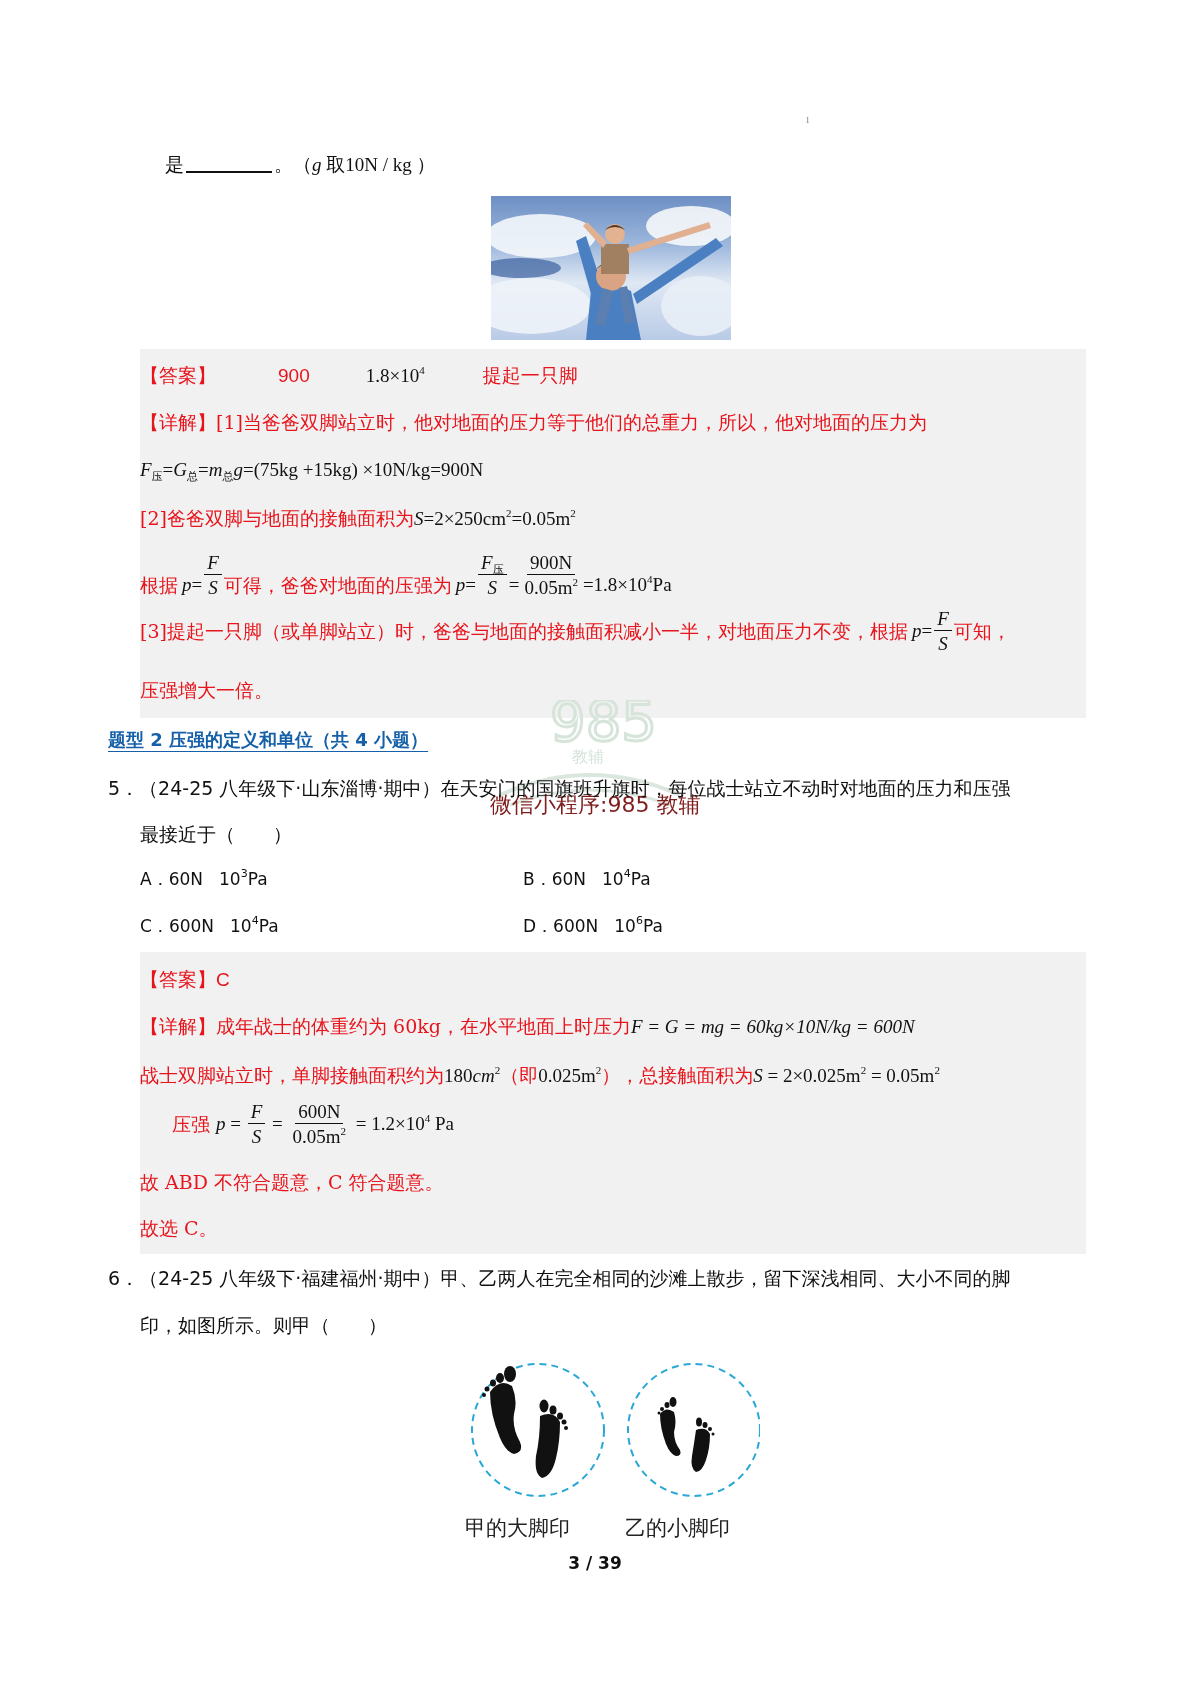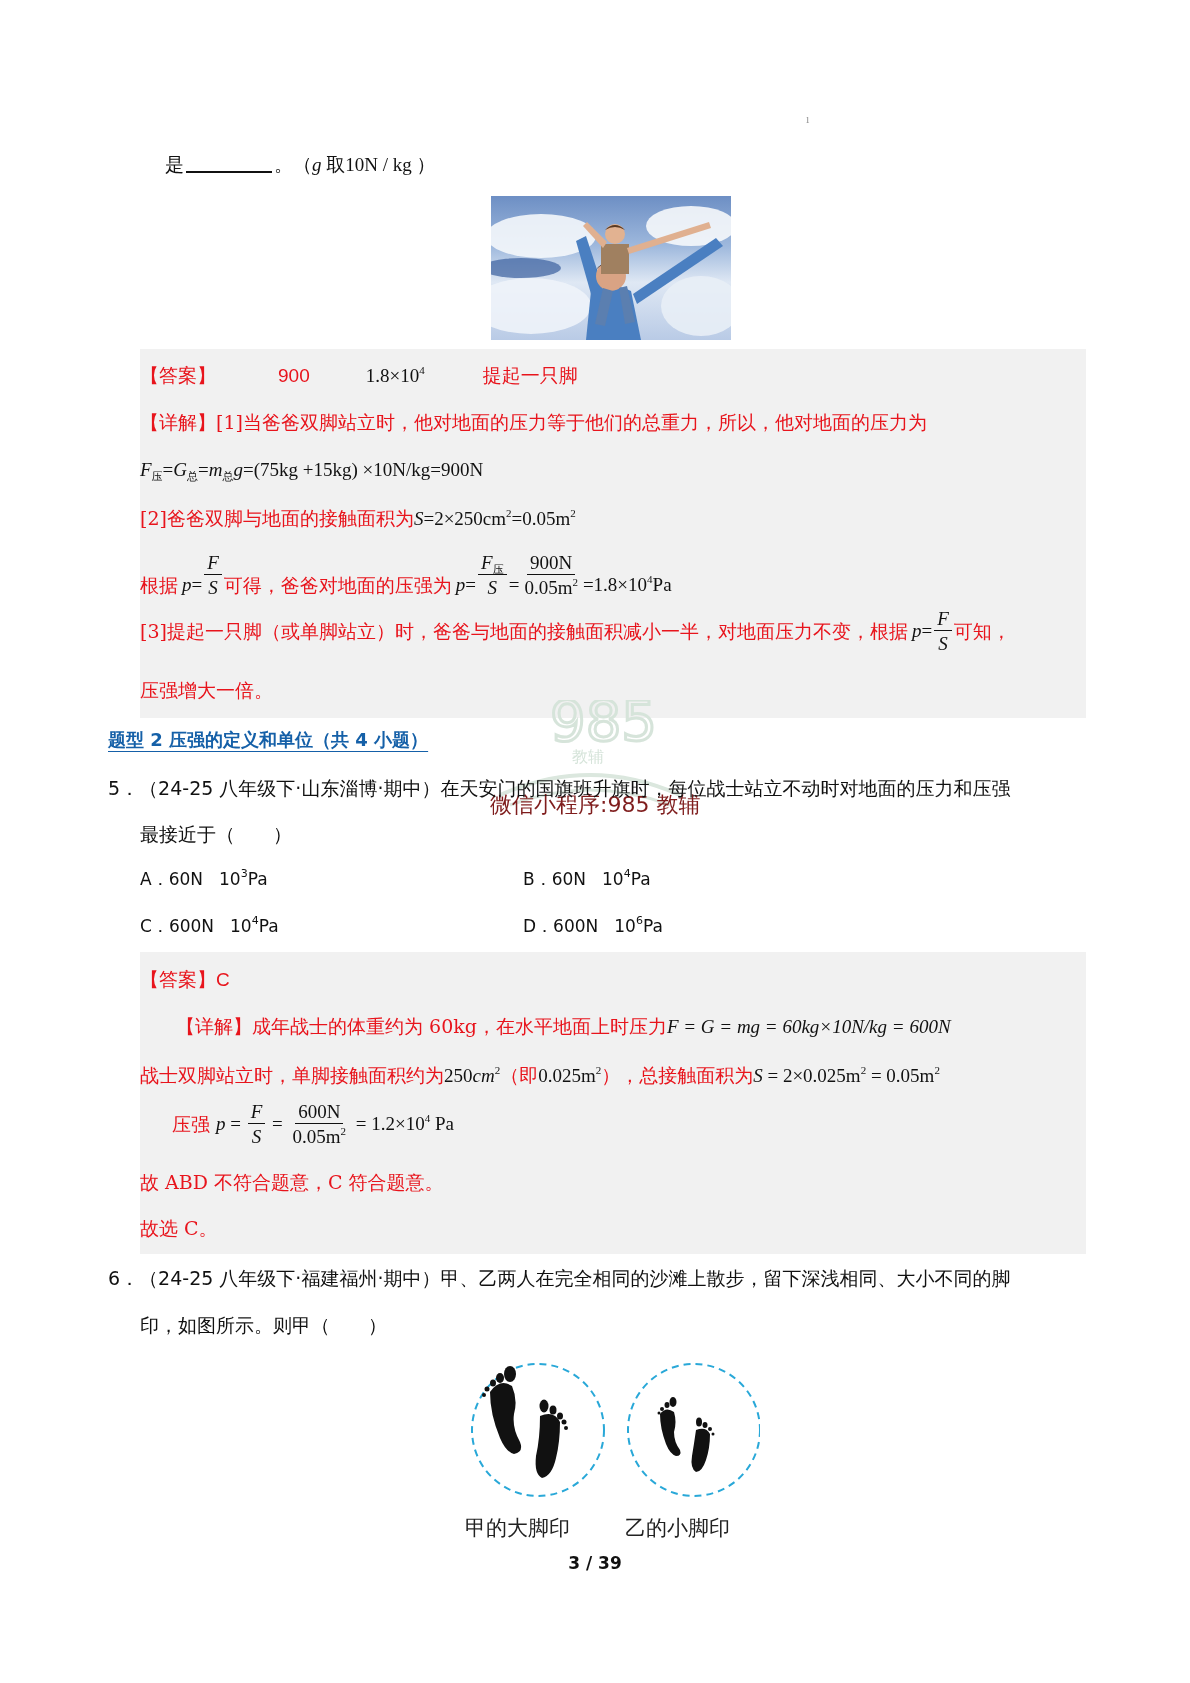--- a/index.html
+++ b/index.html
@@ -153,26 +153,26 @@
 <div class="opt" style="left:523px;top:915px;">
   <span>D．</span><span>600N</span><span style="margin-left:16px;">10</span><sup>6</sup><span>Pa</span>
 </div>
 
 <div class="answer-box" style="top:952px;height:302px;"></div>
 
 <div class="line red" style="top:967px;">
   <span>【答案】</span><span class="sans">C</span>
 </div>
 
-<div class="line" style="top:1014px;padding-left:36px;">
+<div class="line" style="top:1014px;">
   <span class="red">【详解】</span><span class="red">成年战士的体重约为 60kg，在水平地面上时压力</span><span class="math it">F = G = mg = 60kg×10N/kg = 600N</span>
 </div>
 
 <div class="line" style="top:1063px;">
-  <span class="red">战士双脚站立时，单脚接触面积约为</span><span class="math"><span>250</span><span class="it">cm</span><sup>2</sup></span><span class="red">（即</span><span class="math"><span>0.025m</span><sup>2</sup></span><span class="red">），总接触面积为</span><span class="math"><span class="it">S</span><span> = 2×0.025m</span><sup>2</sup><span> = 0.05m</span><sup>2</sup></span>
+  <span class="red">战士双脚站立时，单脚接触面积约为</span><span class="math"><span>180</span><span class="it">cm</span><sup>2</sup></span><span class="red">（即</span><span class="math"><span>0.025m</span><sup>2</sup></span><span class="red">），总接触面积为</span><span class="math"><span class="it">S</span><span> = 2×0.025m</span><sup>2</sup><span> = 0.05m</span><sup>2</sup></span>
 </div>
 
 <div class="line" style="top:1098px;height:52px;display:flex;align-items:center;margin-left:32px;">
   <span class="red">压强</span>
   <span class="math it" style="margin-left:6px;">p</span>
     <span class="math" style="white-space:pre"> = </span>
   <span class="frac math">
       <span class="num it">F</span>
       <span class="den it">S</span>
     </span>

